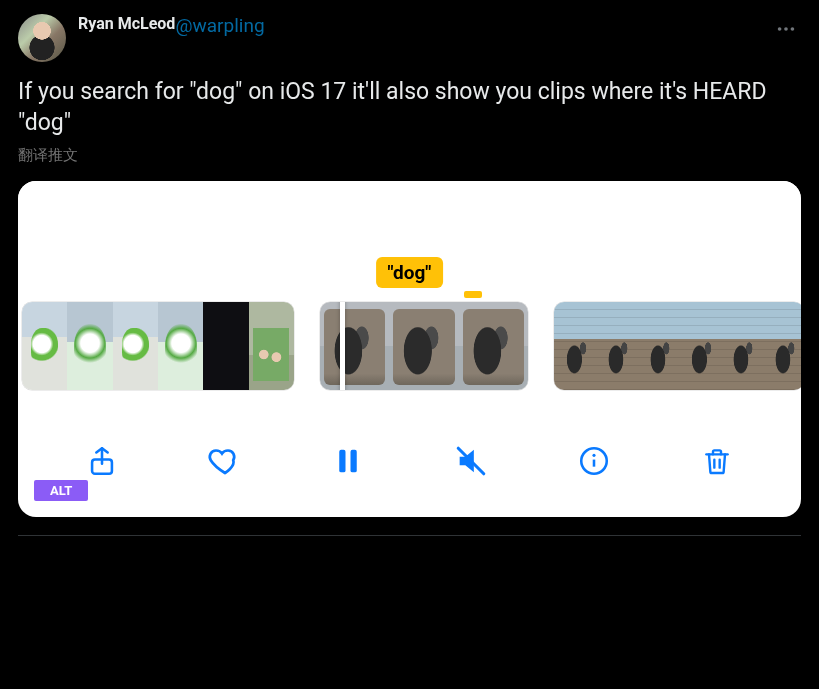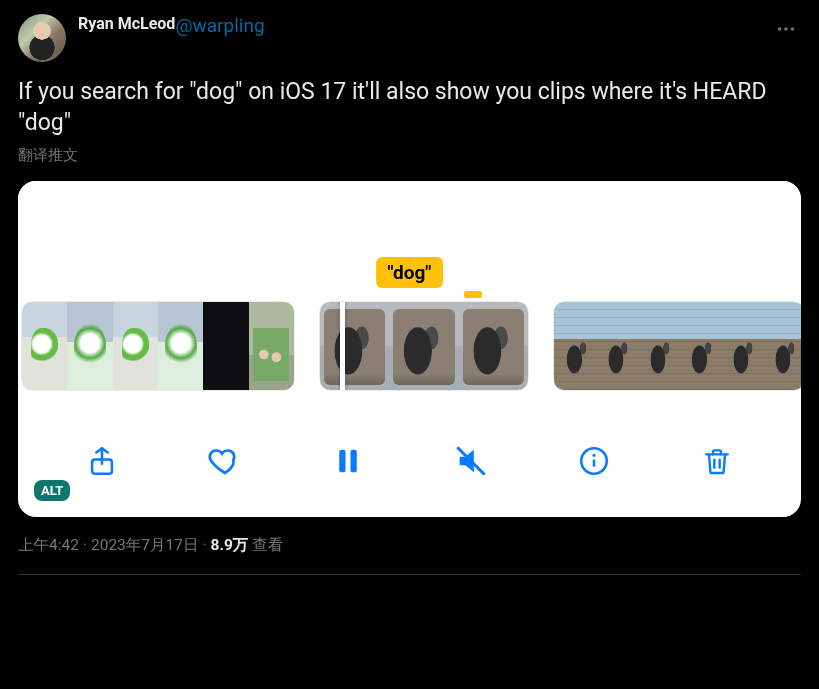--- a/index.html
+++ b/index.html
@@ -93,22 +93,22 @@
 
   .toolbar{
     position:absolute; left:0; right:0; bottom:20px; height:72px;
     display:flex; align-items:center; justify-content:space-around;
     padding: 0 22px;
   }
   .tool-btn{ color:#0a7aff; cursor:pointer; display:flex; align-items:center; justify-content:center; width:48px; height:48px; }
   .tool-btn svg{ display:block; }
   .alt-badge{
     position:absolute; left:16px; bottom:16px;
-    background:#0f766e; color:#fff; font-weight:700; font-size:13px;
-    padding:3px 7px; border-radius:8px;
+    background:#8b5cf6; color:#fff; font-weight:700; font-size:13px;
+    padding:3px 16px; border-radius:2px;
   }
 
   .meta-line{
     margin-top:18px; color:#71767b; font-size:15.5px;
   }
   .meta-line .dot{ padding:0 4px; }
   .views-num{ color:#e7e9ea; font-weight:700; }
   .divider{ height:1px; background:#2f3336; margin-top:18px; }
   .stats-row{
     display:flex; gap:26px; margin-top:16px; font-size:15px; color:#71767b;
@@ -207,19 +207,16 @@
             <path d="M6 7l1 13a1 1 0 0 0 1 1h8a1 1 0 0 0 1-1l1-13"></path>
             <line x1="10" y1="11" x2="10" y2="17"></line>
             <line x1="14" y1="11" x2="14" y2="17"></line>
           </svg>
       </div>
     </div>
 
     <div class="alt-badge">ALT</div>
   </div>
 
-  <div class="meta-line">
-    <span>上午4:42</span><span class="dot">·</span><span>2023年7月17日</span><span class="dot">·</span><span class="views-num">8.9万</span> <span>查看</span>
-  </div>
 
   <div class="divider"></div>
 
 </div>
 
 </body></html>

